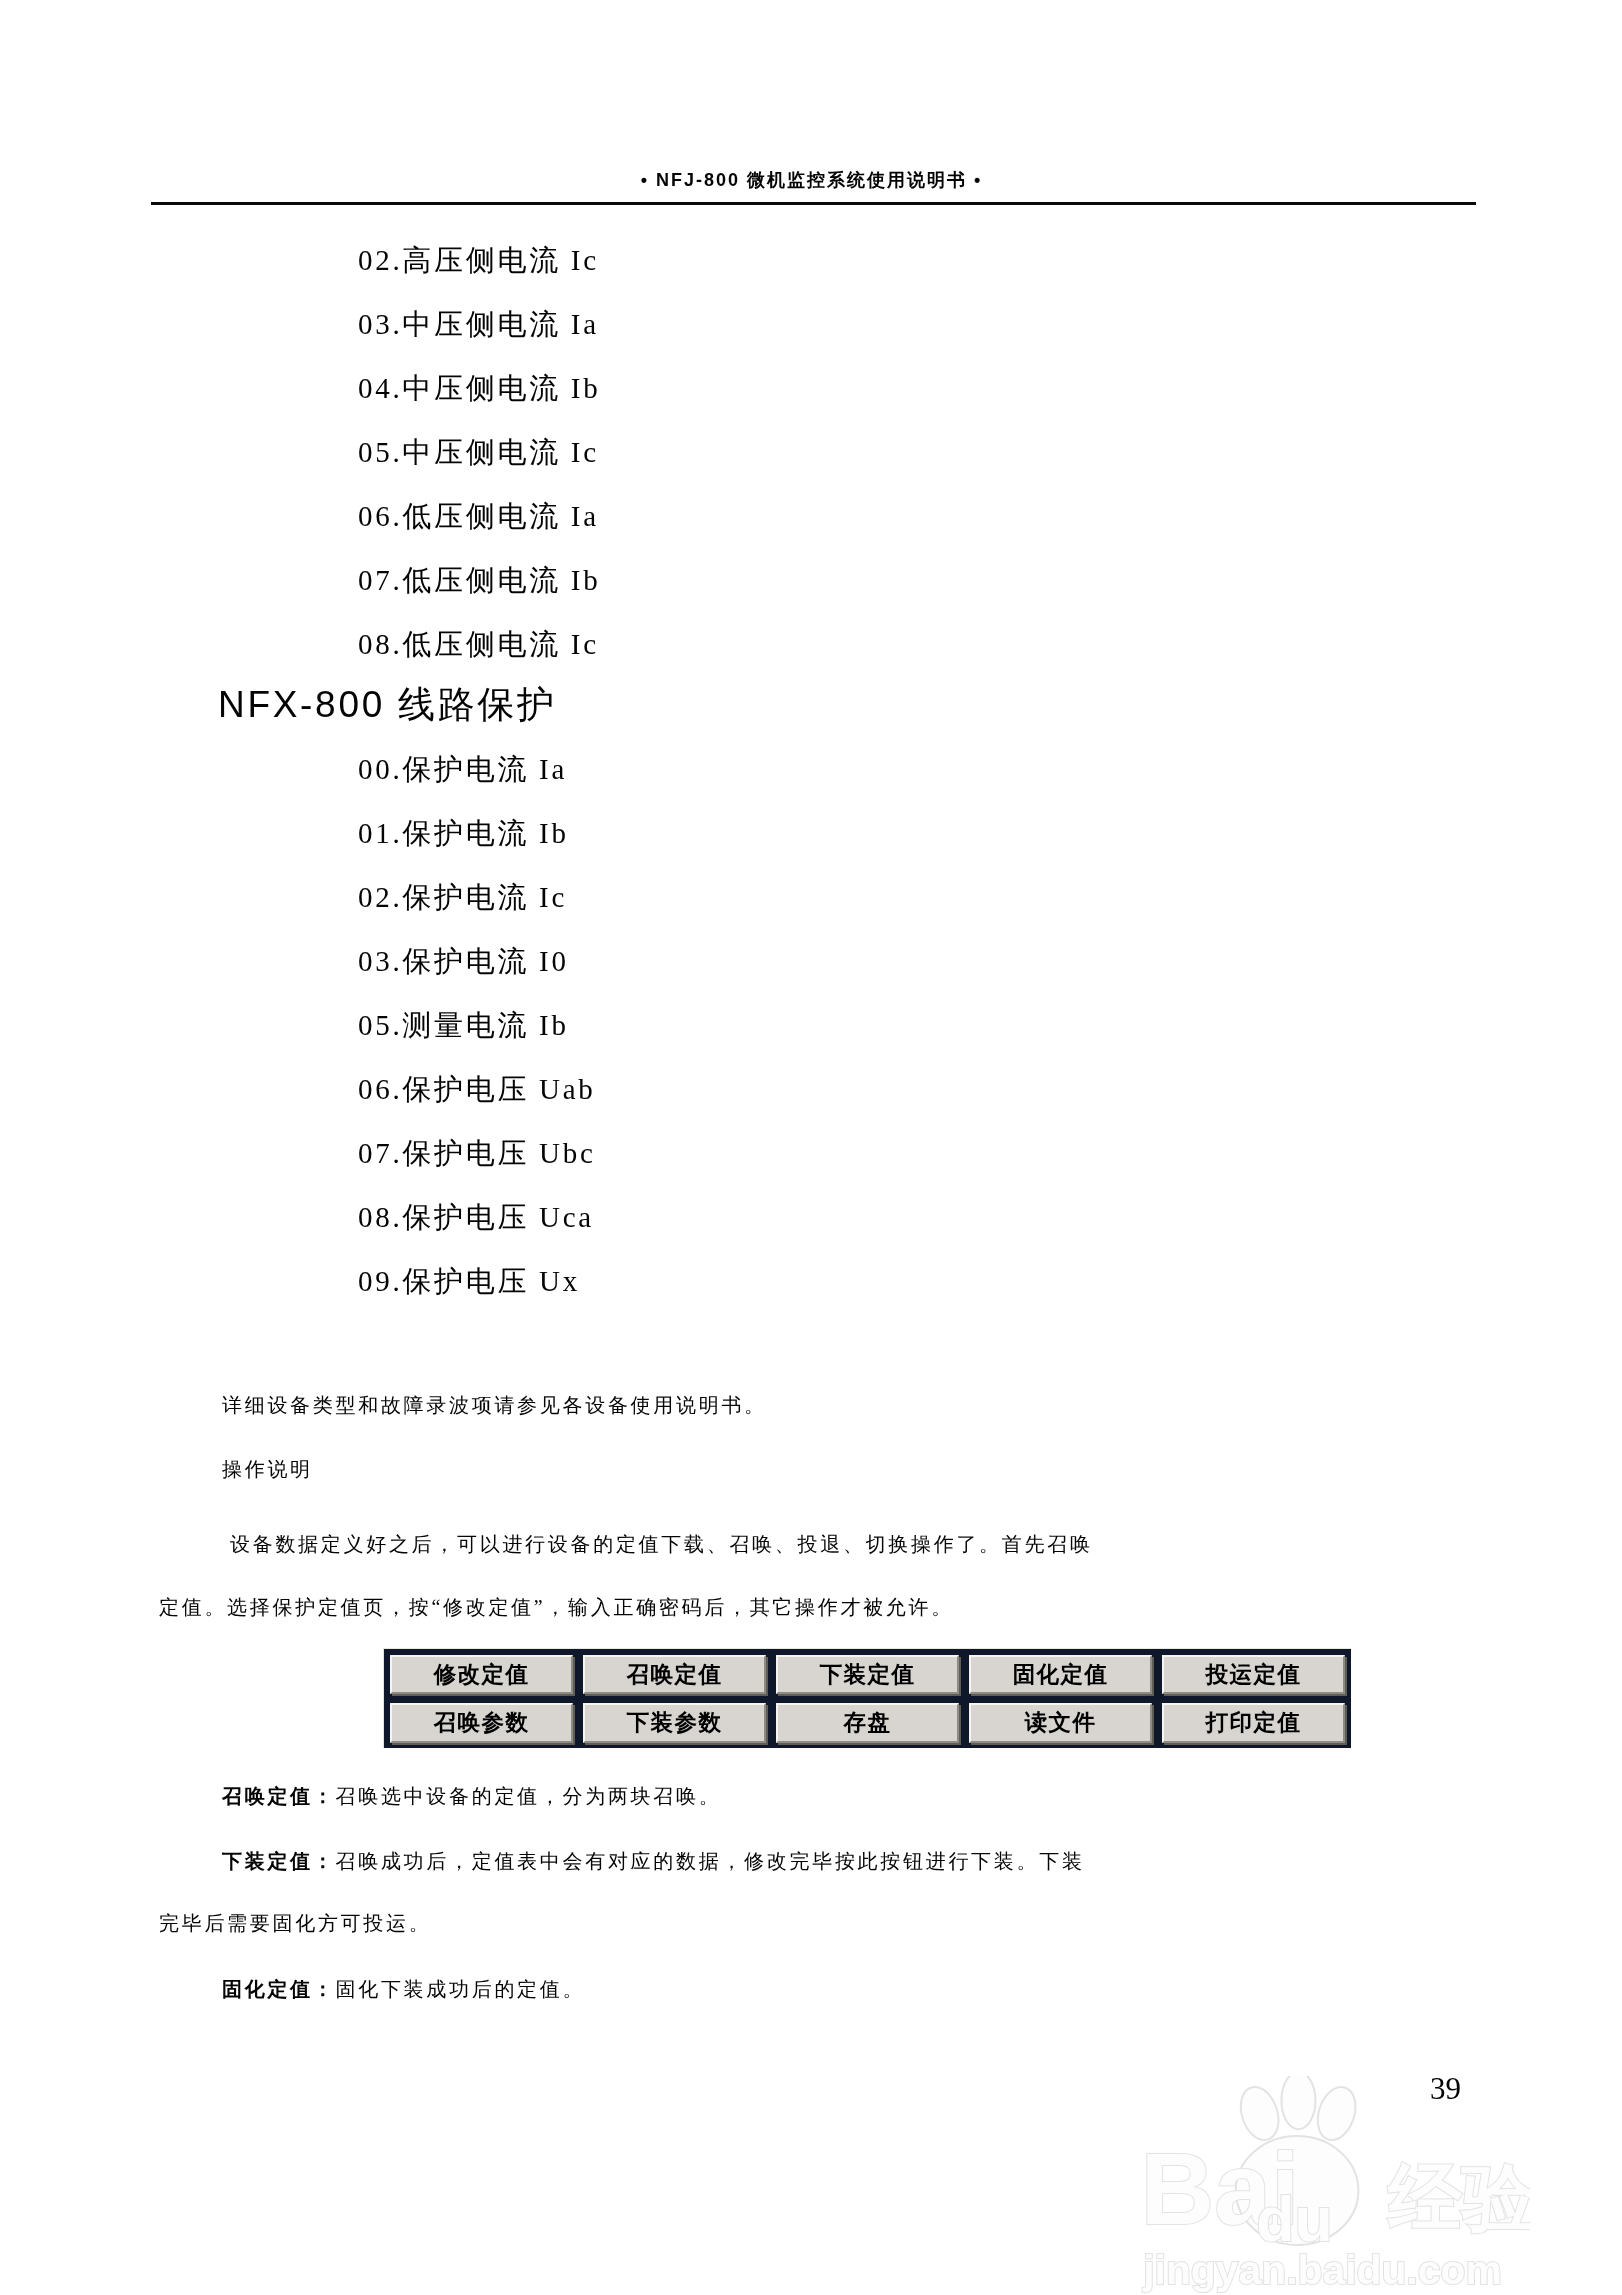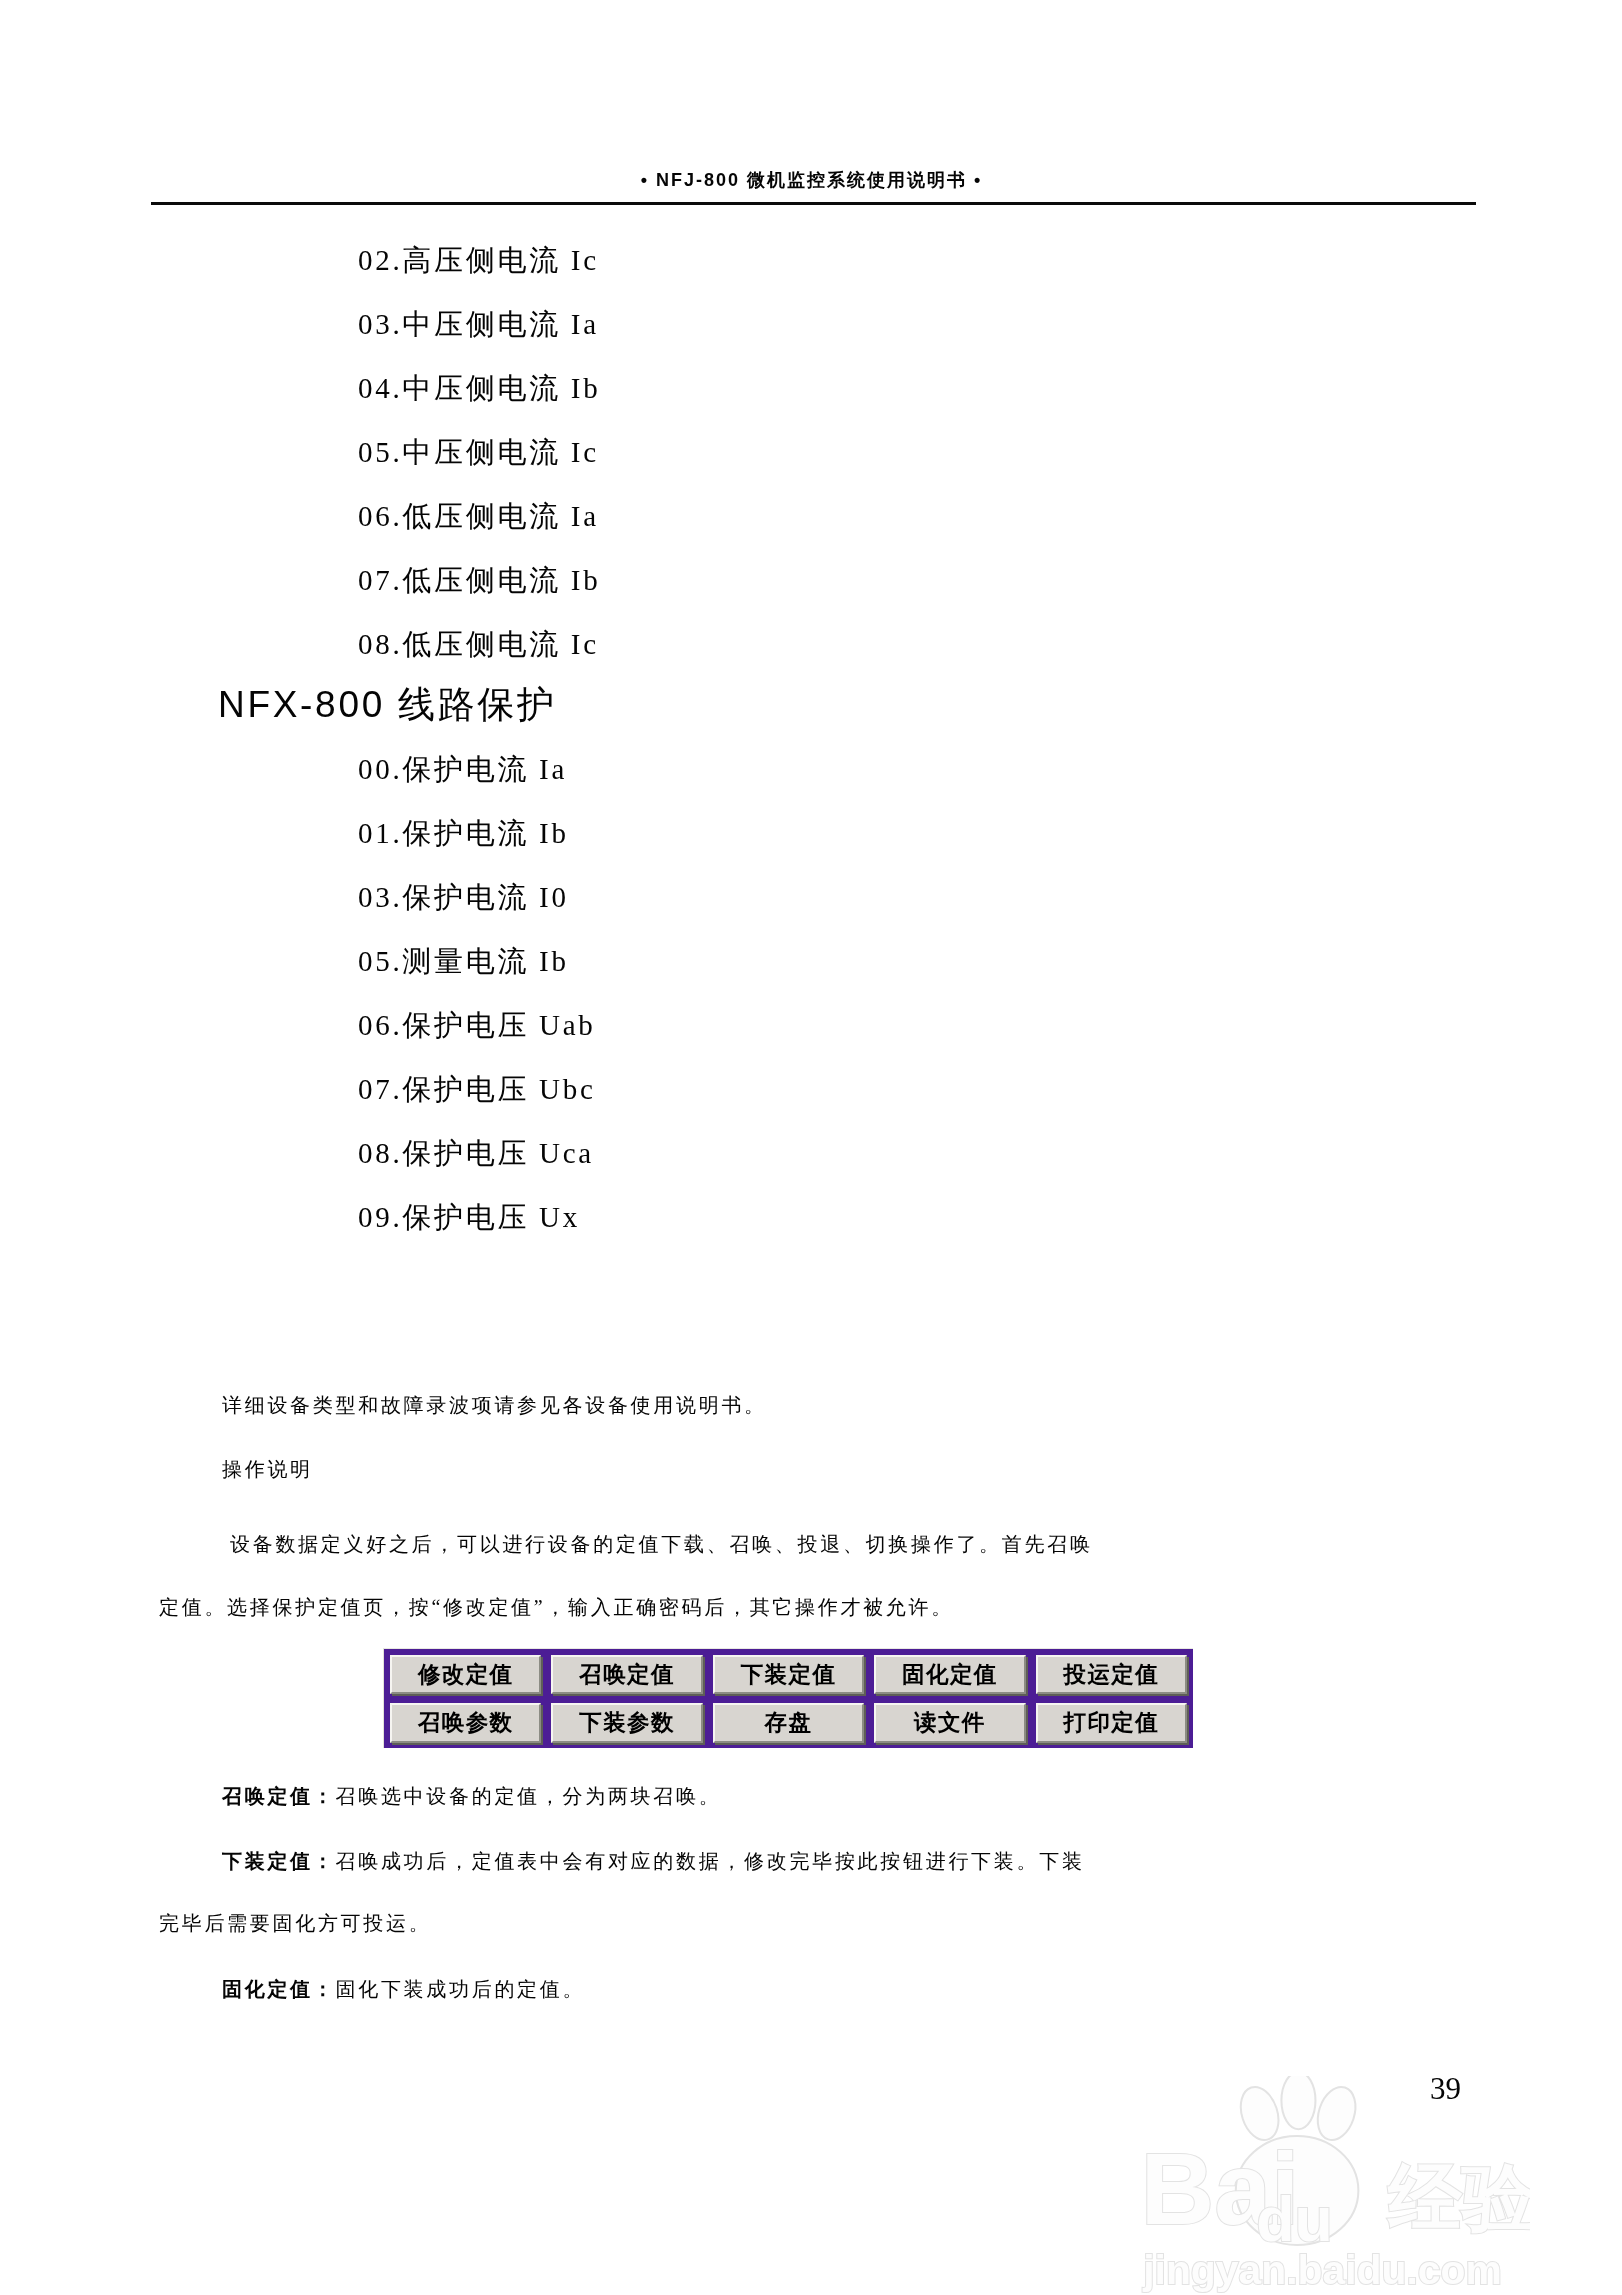--- a/index.html
+++ b/index.html
@@ -26,22 +26,22 @@
   
   .linelist{position:absolute;line-height:64px;font-size:29px;letter-spacing:2.7px;white-space:nowrap;}
   .line{position:absolute;line-height:64px;font-size:20px;letter-spacing:2.7px;white-space:nowrap;}
   .section-heading{
     position:absolute;line-height:64px;font-size:37px;letter-spacing:2.7px;white-space:nowrap;
     font-family:"Liberation Sans","DejaVu Sans",sans-serif;font-weight:normal;
   }
   .term{font-weight:bold;font-family:"Liberation Sans","DejaVu Sans",sans-serif;}
   
   .toolbar{
-    position:absolute;left:383px;top:1648px;width:810px;height:100px;
-    background:#4c1d95;
+    position:absolute;left:383px;top:1648px;width:968px;height:100px;
+    background:#0f172a;
     border-top:1.4px solid #e9e9e3;
     border-left:1.4px solid #e2e2da;
     box-sizing:border-box;
     display:grid;
     grid-template-columns:repeat(5,1fr);
     grid-template-rows:1fr 1fr;
     column-gap:10.2px;row-gap:8.2px;
     padding:5.5px 6.1px 5.5px 6.1px;
   }
   .btn95{
@@ -88,20 +88,21 @@
     <div>06.低压侧电流 Ia</div>
     <div>07.低压侧电流 Ib</div>
     <div>08.低压侧电流 Ic</div>
   </div>
 
   <div class="section-heading" style="left:218px;top:673px;">NFX-800 线路保护</div>
 
   <div class="linelist" style="left:358px;top:737px;">
     <div>00.保护电流 Ia</div>
     <div>01.保护电流 Ib</div>
+    <div>02.保护电流 Ic</div>
     <div>03.保护电流 I0</div>
     <div>05.测量电流 Ib</div>
     <div>06.保护电压 Uab</div>
     <div>07.保护电压 Ubc</div>
     <div>08.保护电压 Uca</div>
     <div>09.保护电压 Ux</div>
   </div>
 
   <div class="line" style="left:222px;top:1373px;">详细设备类型和故障录波项请参见各设备使用说明书。</div>
   <div class="line" style="left:222px;top:1437px;">操作说明</div>

